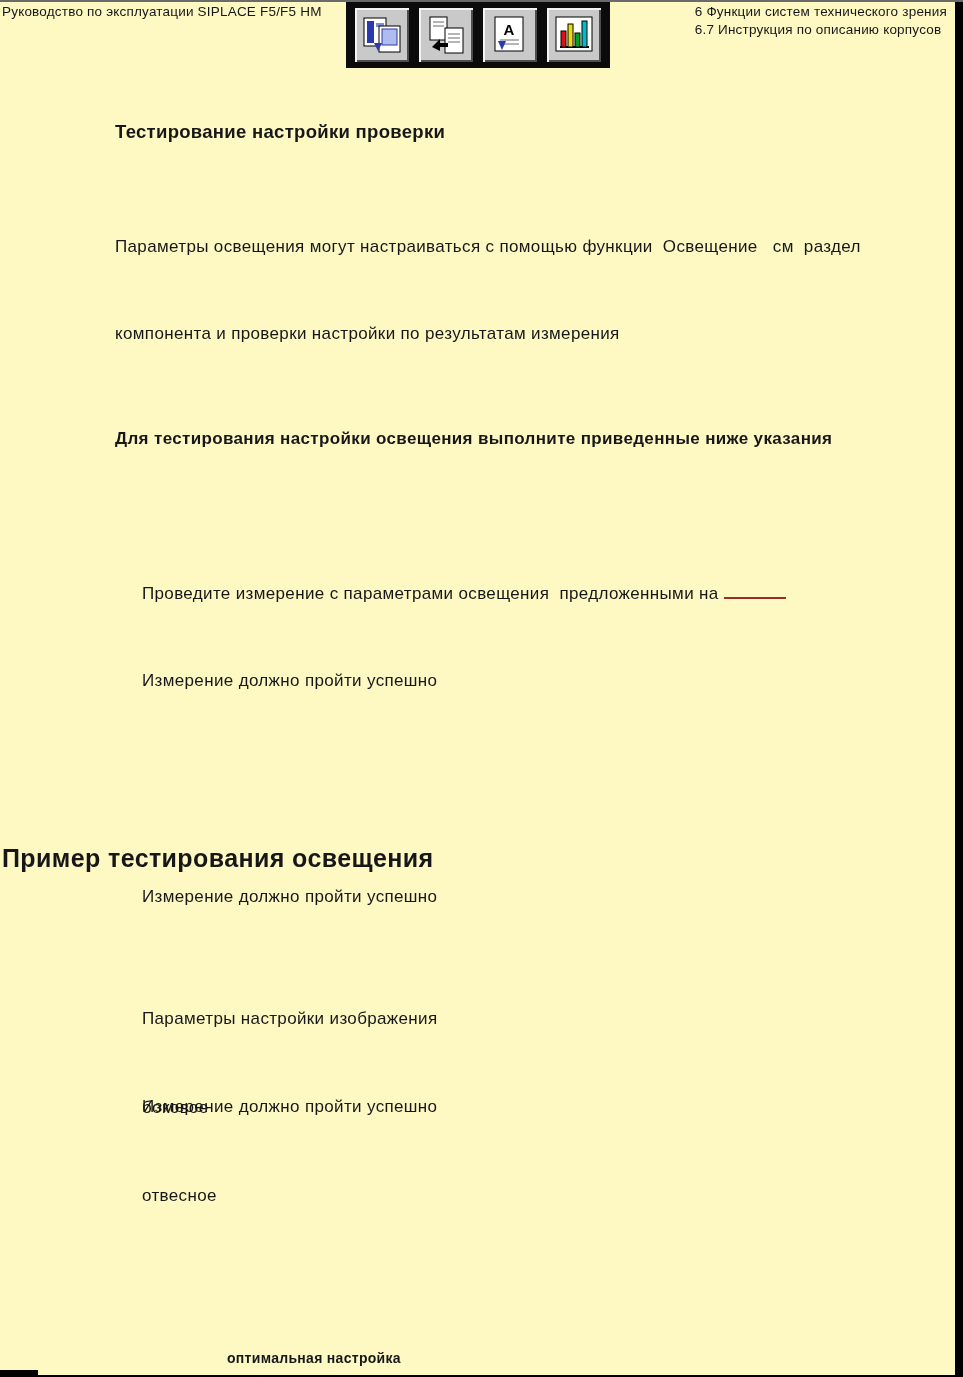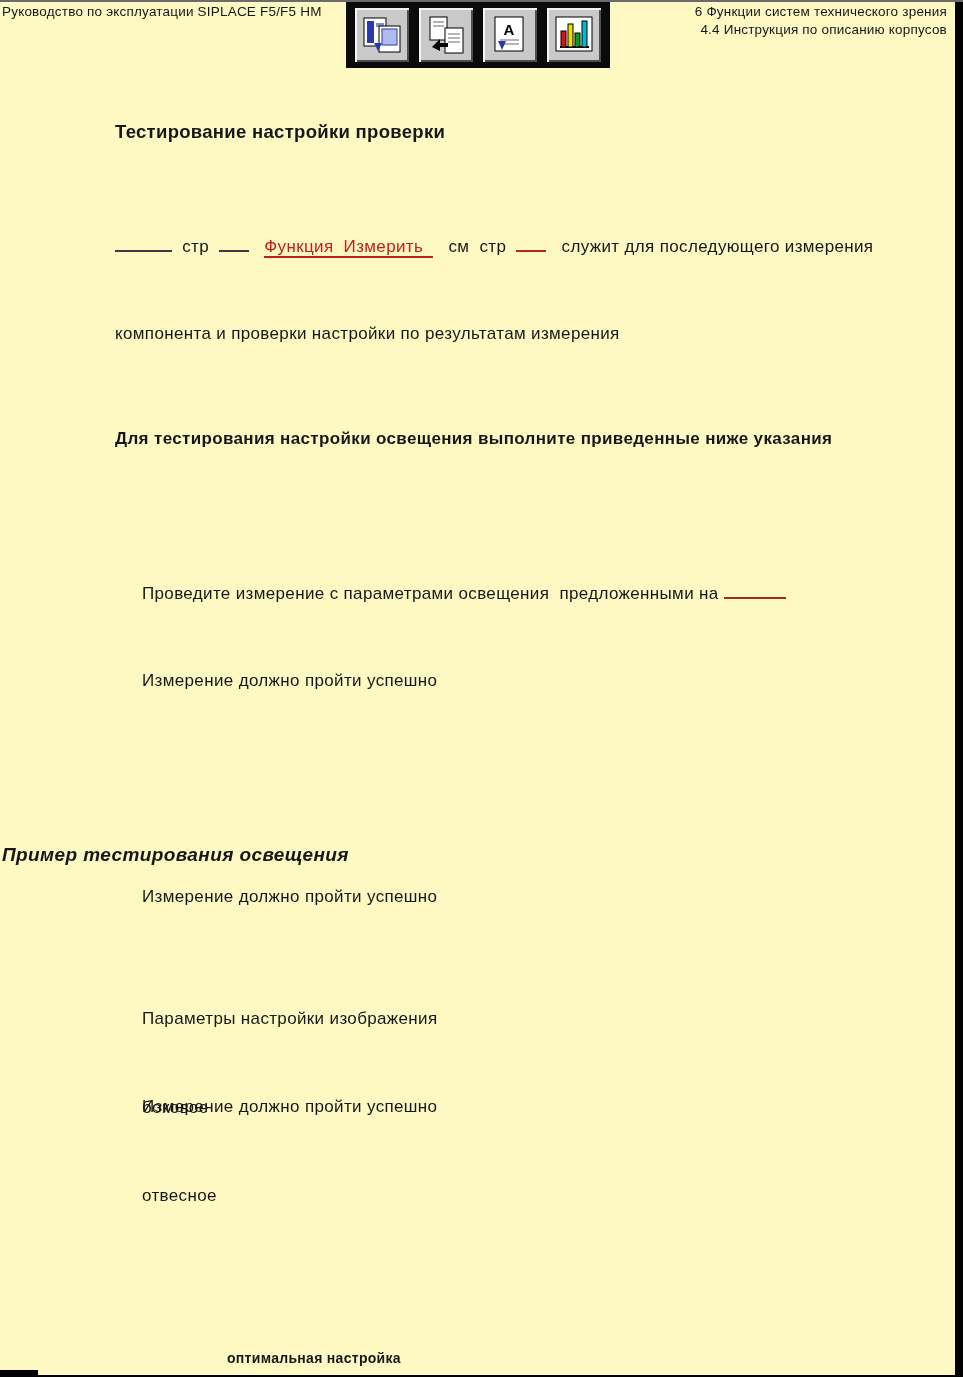--- a/index.html
+++ b/index.html
@@ -3,21 +3,21 @@
 <meta charset="utf-8">
 <style>
   html,body{margin:0;padding:0;}
   body{background:#6b6b6b;font-family:"Liberation Sans","DejaVu Sans",sans-serif;}
   .page{position:relative;width:963px;height:1377px;background:#fef9c3;color:#17171a;overflow:hidden;margin:2px auto;}
   .edge-right{position:absolute;top:0;right:0;width:8px;height:100%;background:#000;}
   .edge-bottom{position:absolute;left:0;bottom:0;width:100%;height:4px;background:#000;}
   .edge-corner{position:absolute;left:0;bottom:0;width:38px;height:9px;background:#000;}
 
   .hdr-left{position:absolute;top:1px;left:2px;font-size:13.5px;line-height:18px;letter-spacing:0.2px;}
-  .hdr-right{position:absolute;top:1px;right:16px;font-size:13.5px;line-height:18px;letter-spacing:0.2px;text-align:right;}
+  .hdr-right{position:absolute;top:1px;right:16px;font-size:13.5px;line-height:18px;letter-spacing:0.2px;}
 
   .toolbar{position:absolute;top:0;left:346px;width:264px;height:66px;background:#0b0b0b;
            display:flex;align-items:center;justify-content:center;gap:10px;}
   .tbtn{width:54px;height:54px;background:#c9c9c9;border:0;padding:0;cursor:pointer;
         box-shadow:inset 2px 2px 0 #f4f4f4, inset -2px -2px 0 #4e4e4e;
         display:flex;align-items:center;justify-content:center;}
   .tbtn svg{display:block;}
 
   .content{position:absolute;left:115px;top:118px;width:842px;}
   .h1{margin:0;font-size:18.5px;font-weight:bold;line-height:24px;letter-spacing:0.3px;}
@@ -25,21 +25,21 @@
   .line{min-height:29px;}
   .p-intro{margin-top:30px;}
   .mt18{margin-top:18px;font-weight:bold;} .mt13{margin-top:13px;} .mt15{margin-top:15px;} .mt7{margin-top:7px;}
   .steps{margin-left:27px;margin-top:10px;font-size:17px;line-height:29px;letter-spacing:0.35px;white-space:pre-wrap;}
 
   .blank{display:inline-block;height:14px;vertical-align:baseline;border-bottom:2px solid #3a3a42;}
   .w57{width:57px;} .w30{width:30px;} .w62{width:62px;}
   .bk-dark{border-color:#3a3a42;} .bk-red{border-color:#b3271f;} .bk-red2{border-color:#9c2d26;}
   .doclink{color:#c1201c;text-decoration:none;border-bottom:2px solid #c1201c;padding-right:10px;cursor:pointer;}
 
-  .h2{position:absolute;left:2px;top:842px;margin:0;font-size:19px;font-weight:bold;letter-spacing:0.4px;font-style:italic;}
+  .h2{position:absolute;left:2px;top:842px;margin:0;font-size:25px;font-weight:bold;letter-spacing:0.4px;}
   .example{position:absolute;left:142px;top:884px;width:780px;font-size:17px;line-height:29.5px;letter-spacing:0.35px;white-space:pre-wrap;}
   .exline{min-height:29.5px;}
   .footer-bold{position:absolute;left:227px;top:1348px;font-size:14px;font-weight:bold;letter-spacing:0.3px;}
 </style>
 </head>
 <body>
 
 <div class="page">
   <div class="edge-right"></div>
   <div class="edge-bottom"></div>
@@ -88,28 +88,28 @@
         <rect x="9" y="18" width="5" height="16" fill="#dd1111" stroke="#000000"></rect>
         <rect x="16" y="11" width="5" height="23" fill="#eedd00" stroke="#000000"></rect>
         <rect x="23" y="20" width="5" height="14" fill="#00a020" stroke="#000000"></rect>
         <rect x="30" y="8" width="5" height="26" fill="#00bbcc" stroke="#000000"></rect>
       </svg>
     </button>
   </div>
 
   <div class="hdr-right">
     <div>6 Функции систем технического зрения</div>
-    <div>4.4 Инструкция по описанию корпусов</div>
+    <div>6.7 Инструкция по описанию корпусов</div>
   </div>
 
   <main class="content">
     <h1 class="h1">Тестирование настройки проверки</h1>
 
     <div class="para p-intro">
-      <div class="line"><span class="blank w57 bk-dark"></span><span>  стр  </span><span class="blank w30 bk-dark"></span><span>   </span><a class="doclink">Функция  Измерить</a><span>   см  стр  </span><span class="blank w30 bk-red"></span><span>   служит для последующего измерения</span></div>
+      <div class="line">Параметры освещения могут настраиваться с помощью функции  Освещение   см  раздел</div>
       <div class="line">компонента и проверки настройки по результатам измерения</div>
     </div>
 
     <div class="para mt18">Для тестирования настройки освещения выполните приведенные ниже указания</div>
 
     <div class="steps">
       <div class="step">
         <div class="line"><span>Проведите измерение с параметрами освещения  предложенными на </span><span class="blank w62 bk-red2"></span></div>
         <div class="line">Измерение должно пройти успешно</div>
       </div>

